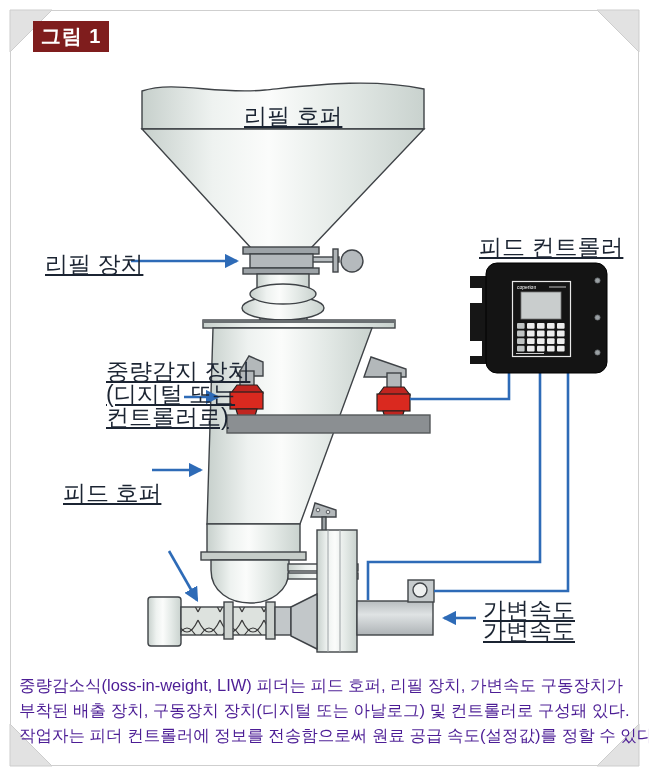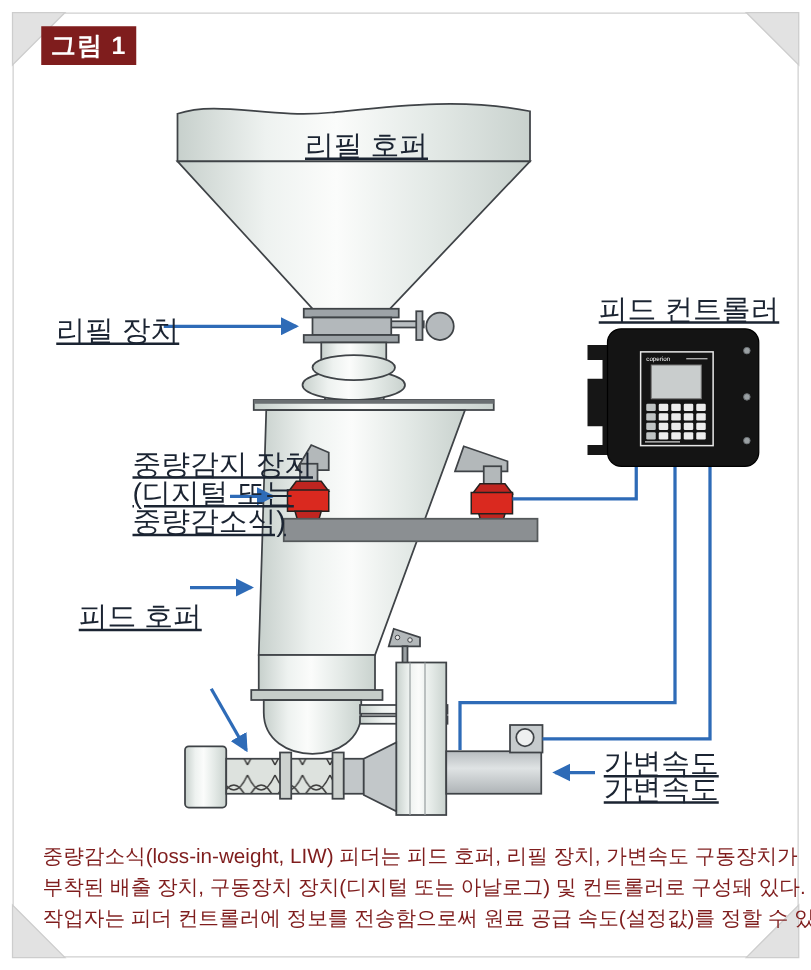--- a/index.html
+++ b/index.html
@@ -5,21 +5,21 @@
   html,body{margin:0;padding:0;background:#ffffff;}
   #stage{position:relative;width:649px;height:776px;background:#ffffff;overflow:hidden;
          font-family:"Liberation Sans",sans-serif;}
   #diagram-svg{position:absolute;left:0;top:0;}
   .lbl{position:absolute;color:#1B2432;font-size:23px;font-weight:500;white-space:nowrap;text-decoration:underline;}
   .badge{position:absolute;left:33px;top:21px;width:76px;height:31px;background:#7f1d1d;
          color:#ffffff;font-size:20px;font-weight:bold;display:flex;align-items:center;
          justify-content:center;letter-spacing:1px;}
   .multiline div{line-height:23px;}
   .vsd div{line-height:21px;}
-  .caption{position:absolute;left:34px;top:673px;width:616px;color:#7f1d1d;font-size:16.5px;}
+  .caption{position:absolute;left:19px;top:673px;width:616px;color:#4c1d95;font-size:16.5px;}
   .caption div{line-height:25px;white-space:nowrap;}
 </style>
 </head>
 <body>
 
 <div id="stage">
 
   <svg id="diagram-svg" width="649" height="776" viewBox="0 0 649 776">
     <defs>
       <linearGradient id="gMetalH" x1="0" y1="0" x2="1" y2="0">
@@ -188,21 +188,21 @@
 
   <div class="lbl" style="left:244px;top:101px;">리필 호퍼</div>
 
   <div class="lbl" style="left:45px;top:249px;">리필 장치</div>
 
   <div class="lbl" style="left:479px;top:232px;">피드 컨트롤러</div>
 
   <div class="lbl multiline" style="left:62px;top:360px;margin-left:44px;">
     <div>중량감지 장치</div>
     <div>(디지털 또는</div>
-    <div>중량감소식)</div>
+    <div>컨트롤러로)</div>
   </div>
 
   <div class="lbl" style="left:63px;top:458px;margin-top:20px;">피드 호퍼</div>
 
 
   <div class="lbl vsd" style="left:483px;top:600px;">
     <div>가변속도</div>
     <div>가변속도</div>
   </div>
 

